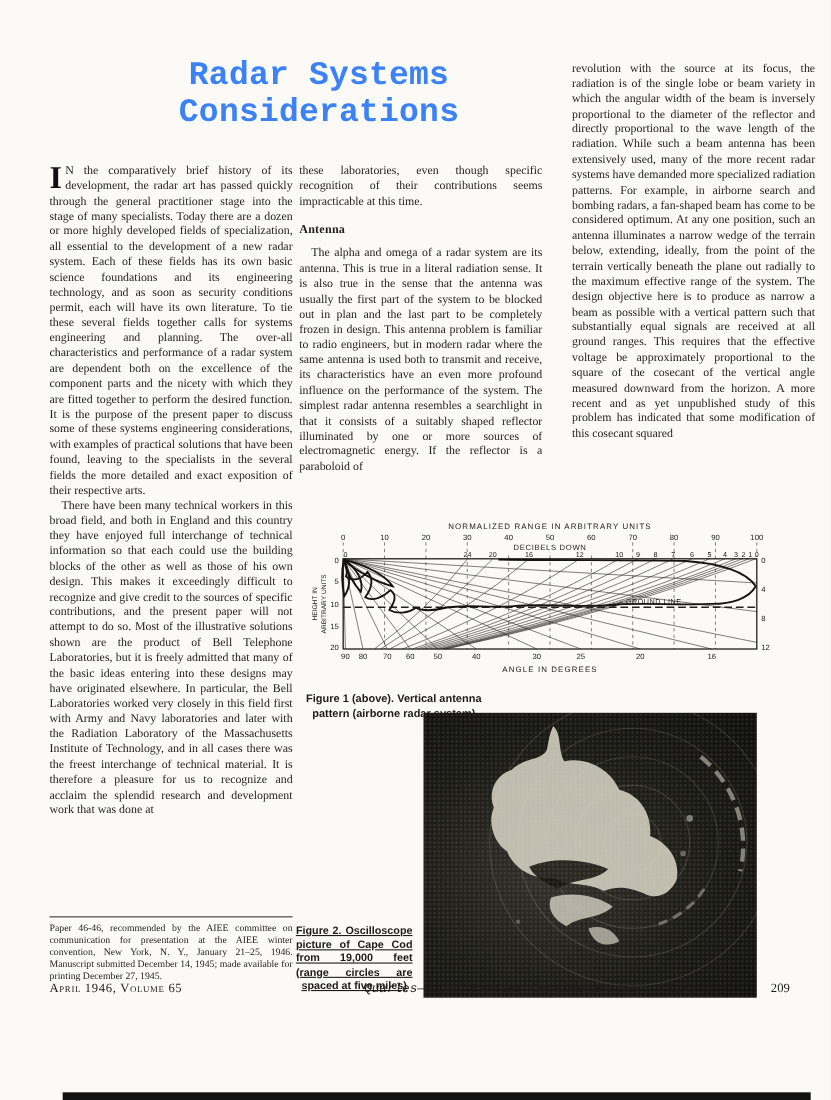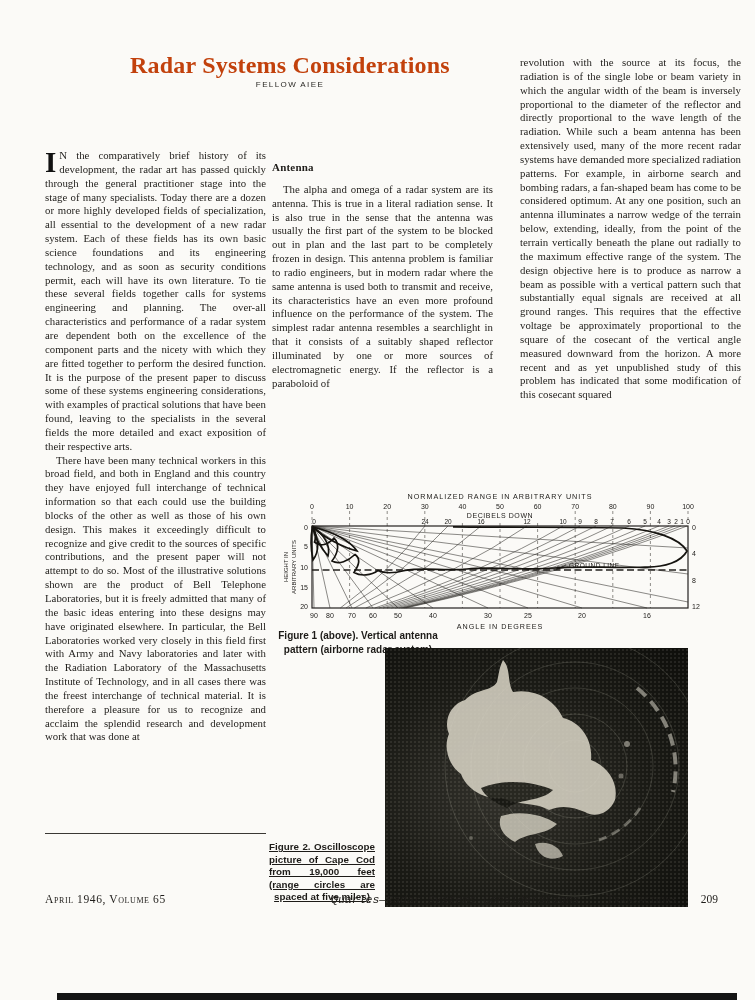--- a/index.html
+++ b/index.html
@@ -1,22 +1,22 @@
 <!DOCTYPE html>
 <html><head>
 <meta charset="utf-8">
 <style>
   html,body{margin:0;padding:0;}
   body{width:755px;height:1000px;overflow:hidden;background:#e8e6e2;}
   .page{position:relative;width:755px;height:1000px;background:#fbfaf7;color:#1f1d1a;
         font-family:"Liberation Serif", serif;}
   
   .masthead{position:absolute;left:45px;top:52px;width:490px;text-align:center;}
-  .title{font-family:Liberation Serif, serif;font-weight:bold;font-size:24px;
-         letter-spacing:.2px;color:#c2410c;}
+  .title{font-family:Liberation Mono, monospace;font-weight:bold;font-size:30px;
+         letter-spacing:.2px;color:#3b82f6;}
   .author{font-family:"Liberation Sans", sans-serif;font-weight:bold;font-size:13px;
           letter-spacing:1.2px;margin-top:16px;color:#1b1917;}
   .affil{font-family:"Liberation Sans", sans-serif;font-size:8px;letter-spacing:1.4px;
          margin-top:1px;color:#2a2824;}
   
   .col{position:absolute;font-size:10.8px;line-height:13.85px;text-align:justify;}
   .col p{margin:0;}
   .col p.indent{text-indent:11px;}
   .col1{left:45px;top:149px;width:221px;}
   .col2{left:272px;top:149px;width:221px;}
@@ -24,21 +24,21 @@
   .dropcap{float:left;font-weight:bold;font-size:29px;line-height:24px;
            padding:1px 3px 0 0;color:#111;}
   .sect-head{font-weight:bold;font-size:11px;margin:12px 0 8px 0;text-align:left;
              letter-spacing:.2px;}
   
   .fnrule{position:absolute;left:45px;top:833px;width:221px;border-top:1px solid #3a3834;}
   .footnotes{position:absolute;left:45px;top:838px;width:221px;font-size:8.9px;
              line-height:10.9px;text-align:justify;}
   .footnotes p{margin:0 0 7px 0;}
   
-  .chart{position:absolute;left:283px;top:490px;width:440px;height:158px;}
+  .chart{position:absolute;left:283px;top:472px;width:440px;height:158px;}
   .chart svg text{font-family:"Liberation Sans", sans-serif;fill:#23211e;}
   .fig1-caption{position:absolute;left:278px;top:629px;width:160px;text-align:center;
                 font-family:"Liberation Sans", sans-serif;font-weight:bold;font-size:10px;
                 line-height:13.5px;color:#1d1b18;}
   
   .photo{position:absolute;left:385px;top:648px;width:303px;height:259px;
          background:
            radial-gradient(ellipse at 40% 55%, #33322c 0%, #1a1a15 55%, #0e0e0b 100%);
          overflow:hidden;}
   .photo .halftone{position:absolute;inset:0;
@@ -56,32 +56,33 @@
   .footer .pageno{font-variant:normal;margin-left:24px;}
   .bottom-bar{position:absolute;left:57px;top:993px;width:680px;height:7px;background:#141414;}
 </style>
 </head>
 <body>
 
 <div class="page">
 
   <div class="masthead">
     <div class="title">Radar Systems Considerations</div>
-    <div class="affil">FELLOW AIEE</div>
   </div>
 
   <div class="col col1">
     <p><span class="dropcap">I</span><span>N the comparatively brief history of its development, the radar art has passed quickly through the general practitioner stage into the stage of many specialists. Today there are a dozen or more highly developed fields of specialization, all essential to the development of a new radar system. Each of these fields has its own basic science foundations and its engineering technology, and as soon as security conditions permit, each will have its own literature. To tie these several fields together calls for systems engineering and planning. The over-all characteristics and performance of a radar system are dependent both on the excellence of the component parts and the nicety with which they are fitted together to perform the desired function. It is the purpose of the present paper to discuss some of these systems engineering considerations, with examples of practical solutions that have been found, leaving to the specialists in the several fields the more detailed and exact exposition of their respective arts.</span></p>
     <p class="indent">There have been many technical workers in this broad field, and both in England and this country they have enjoyed full interchange of technical information so that each could use the building blocks of the other as well as those of his own design. This makes it exceedingly difficult to recognize and give credit to the sources of specific contributions, and the present paper will not attempt to do so. Most of the illustrative solutions shown are the product of Bell Telephone Laboratories, but it is freely admitted that many of the basic ideas entering into these designs may have originated elsewhere. In particular, the Bell Laboratories worked very closely in this field first with Army and Navy laboratories and later with the Radiation Laboratory of the Massachusetts Institute of Technology, and in all cases there was the freest interchange of technical material. It is therefore a pleasure for us to recognize and acclaim the splendid research and development work that was done at</p>
   </div>
   <div class="fnrule"></div>
   <div class="footnotes">
+    <p>Paper 46-46, recommended by the AIEE committee on communication for presentation at the AIEE winter convention, New York, N. Y., January 21–25, 1946. Manuscript submitted December 14, 1945; made available for printing December 27, 1945.</p>
   </div>
 
   <div class="col col2">
+    <p>these laboratories, even though specific recognition of their contributions seems impracticable at this time.</p>
     <div class="sect-head">Antenna</div>
     <p class="indent">The alpha and omega of a radar system are its antenna.  This is true in a literal radiation sense.  It is also true in the sense that the antenna was usually the first part of the system to be blocked out in plan and the last part to be completely frozen in design.  This antenna problem is familiar to radio engineers, but in modern radar where the same antenna is used both to transmit and receive, its characteristics have an even more profound influence on the performance of the system.  The simplest radar antenna resembles a searchlight in that it consists of a suitably shaped reflector illuminated by one or more sources of electromagnetic energy.  If the reflector is a paraboloid of</p>
   </div>
 
   <div class="col col3">
     <p>revolution with the source at its focus, the radiation is of the single lobe or beam variety in which the angular width of the beam is inversely proportional to the diameter of the reflector and directly proportional to the wave length of the radiation.  While such a beam antenna has been extensively used, many of the more recent radar systems have demanded more specialized radiation patterns.  For example, in airborne search and bombing radars, a fan-shaped beam has come to be considered optimum.  At any one position, such an antenna illuminates a narrow wedge of the terrain below, extending, ideally, from the point of the terrain vertically beneath the plane out radially to the maximum effective range of the system.  The design objective here is to produce as narrow a beam as possible with a vertical pattern such that substantially equal signals are received at all ground ranges.  This requires that the effective voltage be approximately proportional to the square of the cosecant of the vertical angle measured downward from the horizon.  A more recent and as yet unpublished study of this problem has indicated that some modification of this cosecant squared</p>
   </div>
 
   <div class="chart">
     <svg viewBox="0 0 440 158" width="440" height="158">

